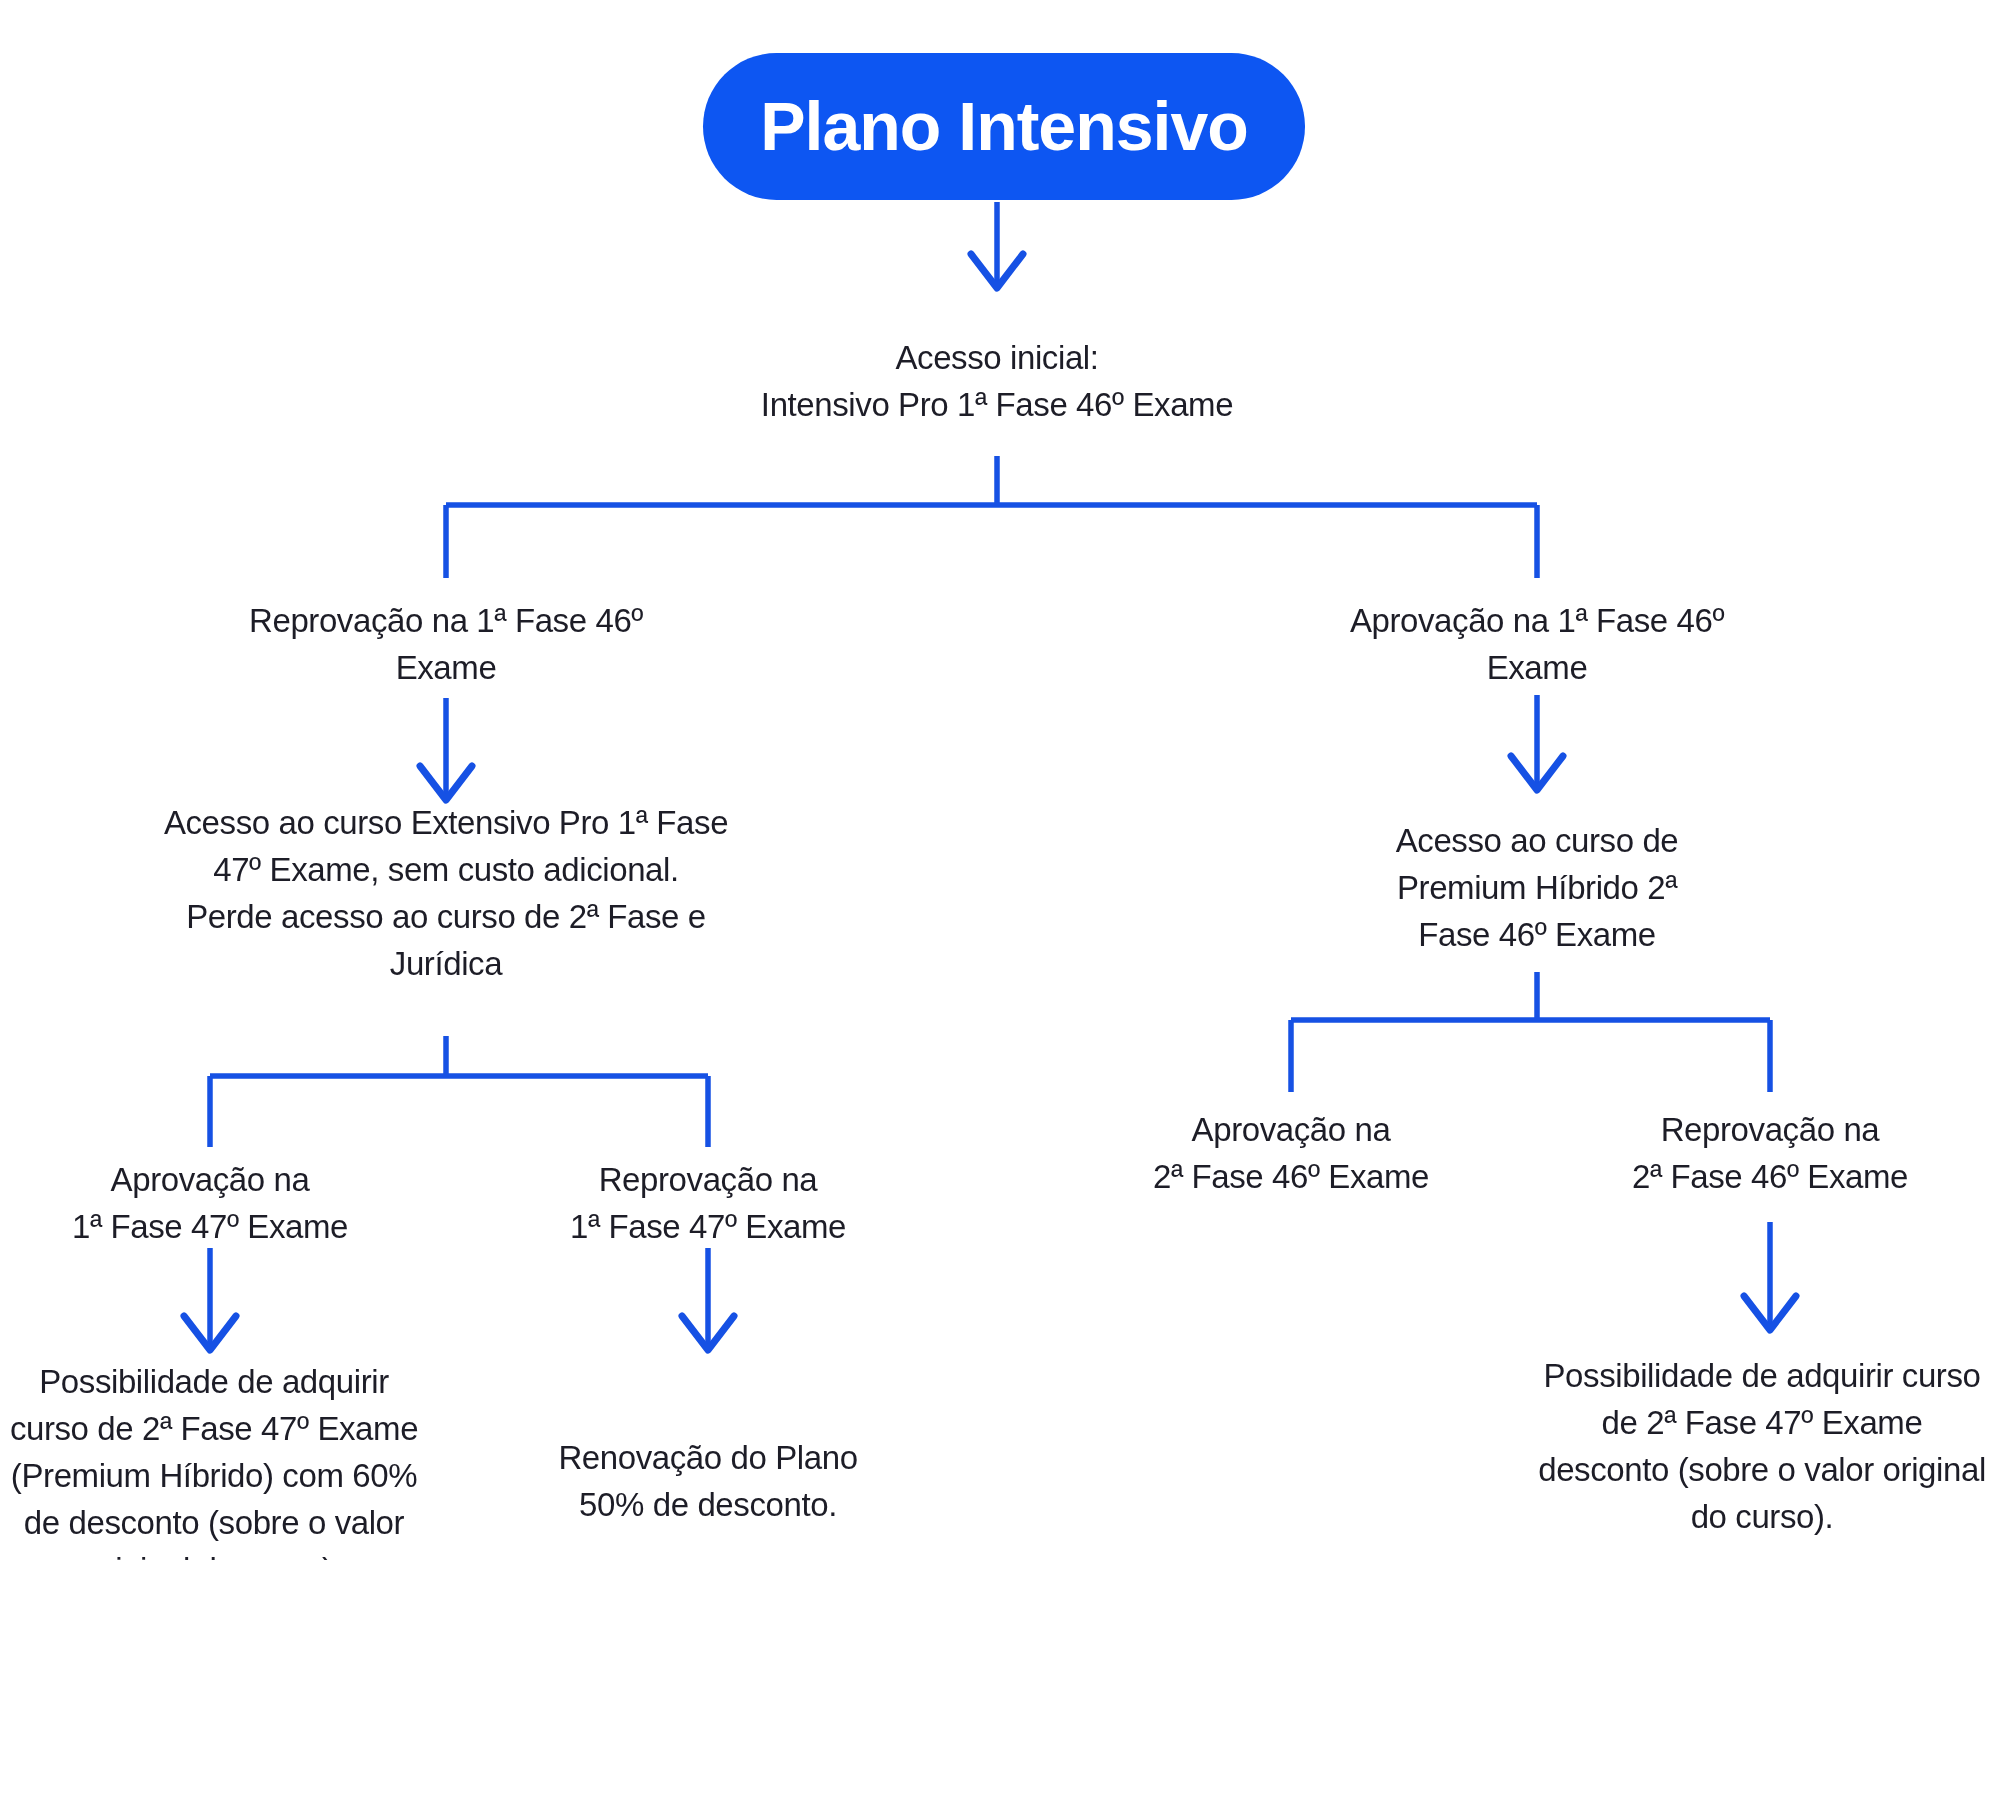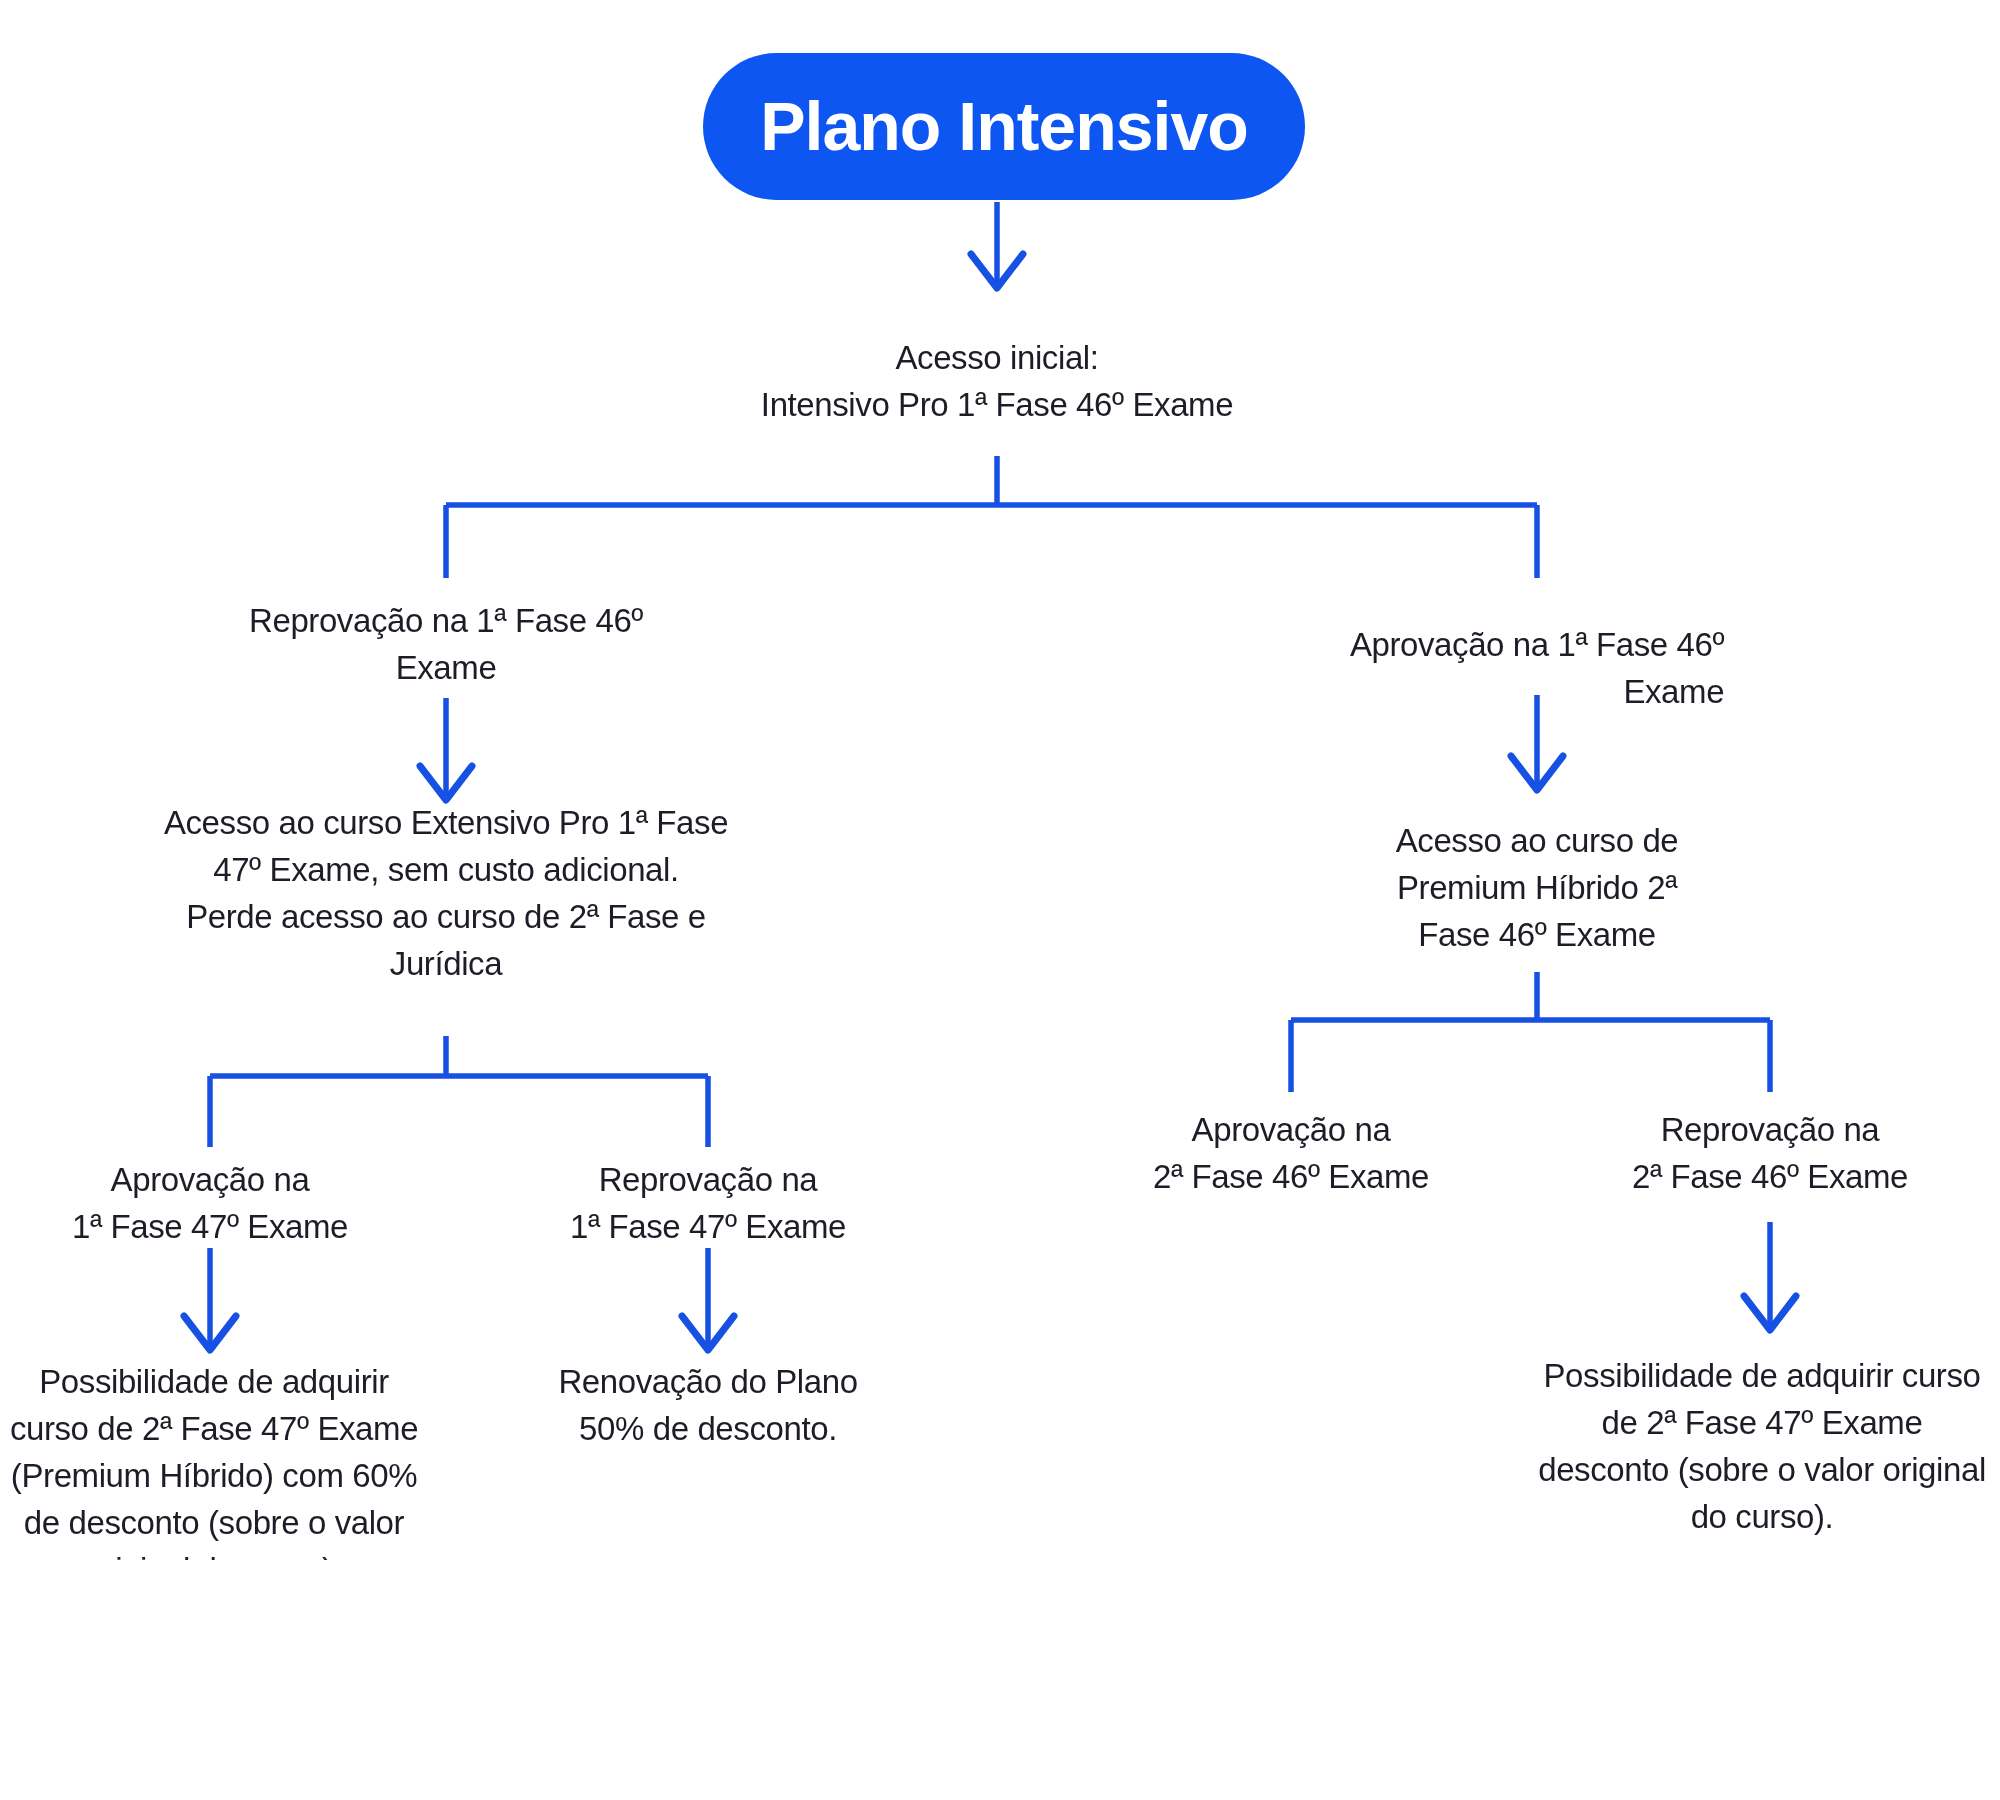--- a/index.html
+++ b/index.html
@@ -92,21 +92,21 @@
   <div class="node" style="left:997px; top:334px;">
     <span class="line">Acesso inicial:</span>
     <span class="line">Intensivo Pro 1ª Fase 46º Exame</span>
   </div>
 
   <div class="node" style="left:446px; top:597px;">
     <span class="line">Reprovação na 1ª Fase 46º</span>
     <span class="line">Exame</span>
   </div>
 
-  <div class="node" style="left:1537px; top:621px;text-align:right;">
+  <div class="node" style="left:1537px; top:597px;">
     <span class="line">Aprovação na 1ª Fase 46º</span>
     <span class="line">Exame</span>
   </div>
 
   <div class="node" style="left:446px; top:799px;">
     <span class="line">Acesso ao curso Extensivo Pro 1ª Fase</span>
     <span class="line">47º Exame, sem custo adicional.</span>
     <span class="line">Perde acesso ao curso de 2ª Fase e</span>
     <span class="line">Jurídica</span>
   </div>
@@ -128,21 +128,21 @@
   </div>
 
   <div class="node" style="left:214px; top:1358px;">
     <span class="line">Possibilidade de adquirir</span>
     <span class="line">curso de 2ª Fase 47º Exame</span>
     <span class="line">(Premium Híbrido) com 60%</span>
     <span class="line">de desconto (sobre o valor</span>
     <span class="line">original do curso).</span>
   </div>
 
-  <div class="node" style="left:708px; top:1358px;">
+  <div class="node" style="left:708px; top:1434px;">
     <span class="line">Renovação do Plano</span>
     <span class="line">50% de desconto.</span>
   </div>
 
   <div class="node" style="left:1291px; top:1106px;">
     <span class="line">Aprovação na</span>
     <span class="line">2ª Fase 46º Exame</span>
   </div>
 
   <div class="node" style="left:1770px; top:1106px;">

